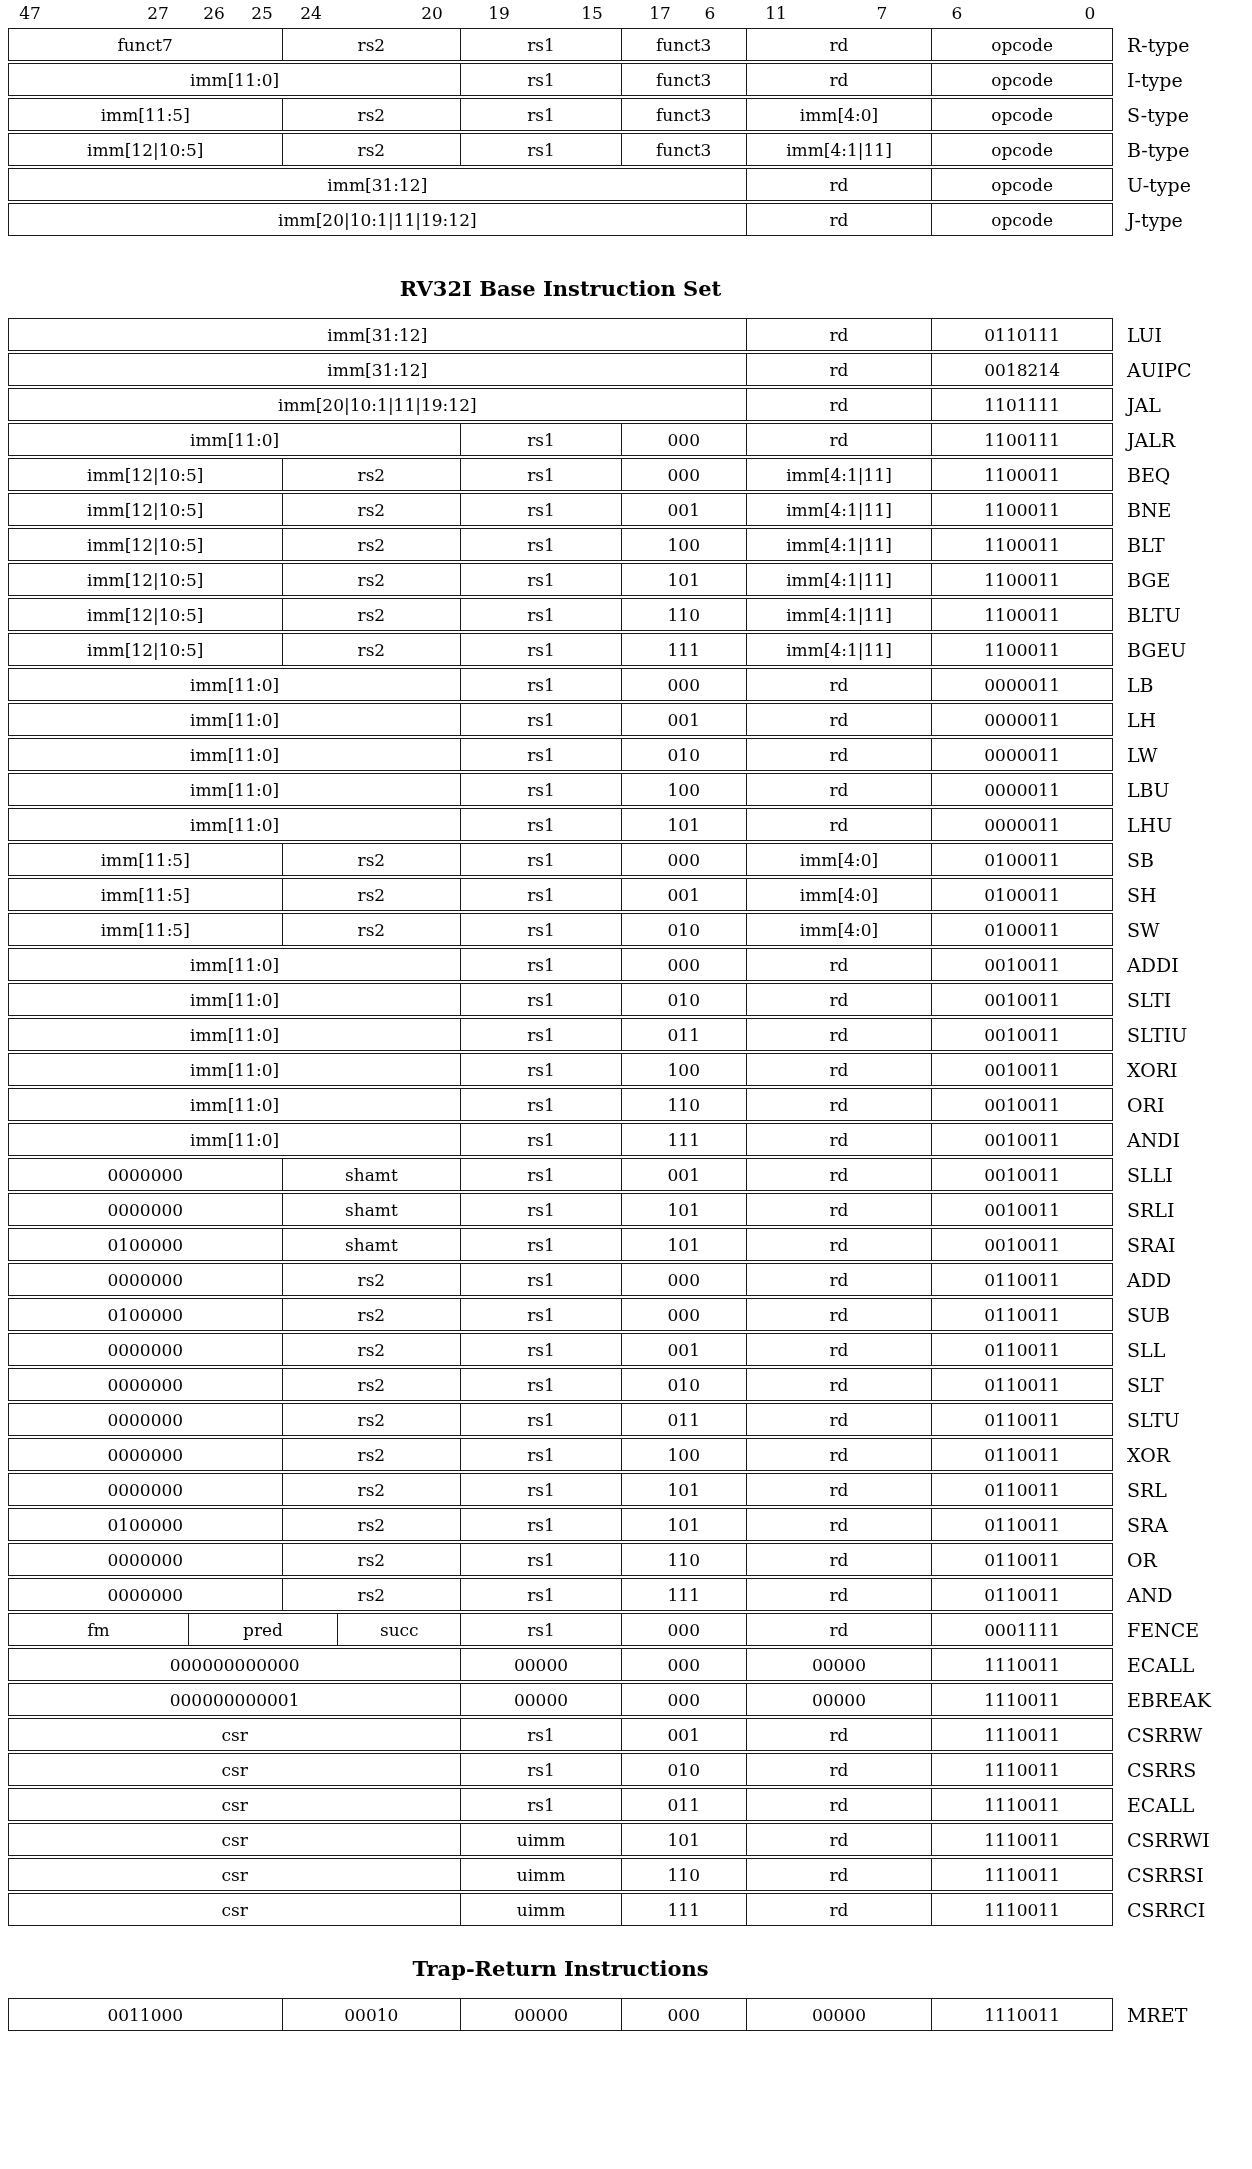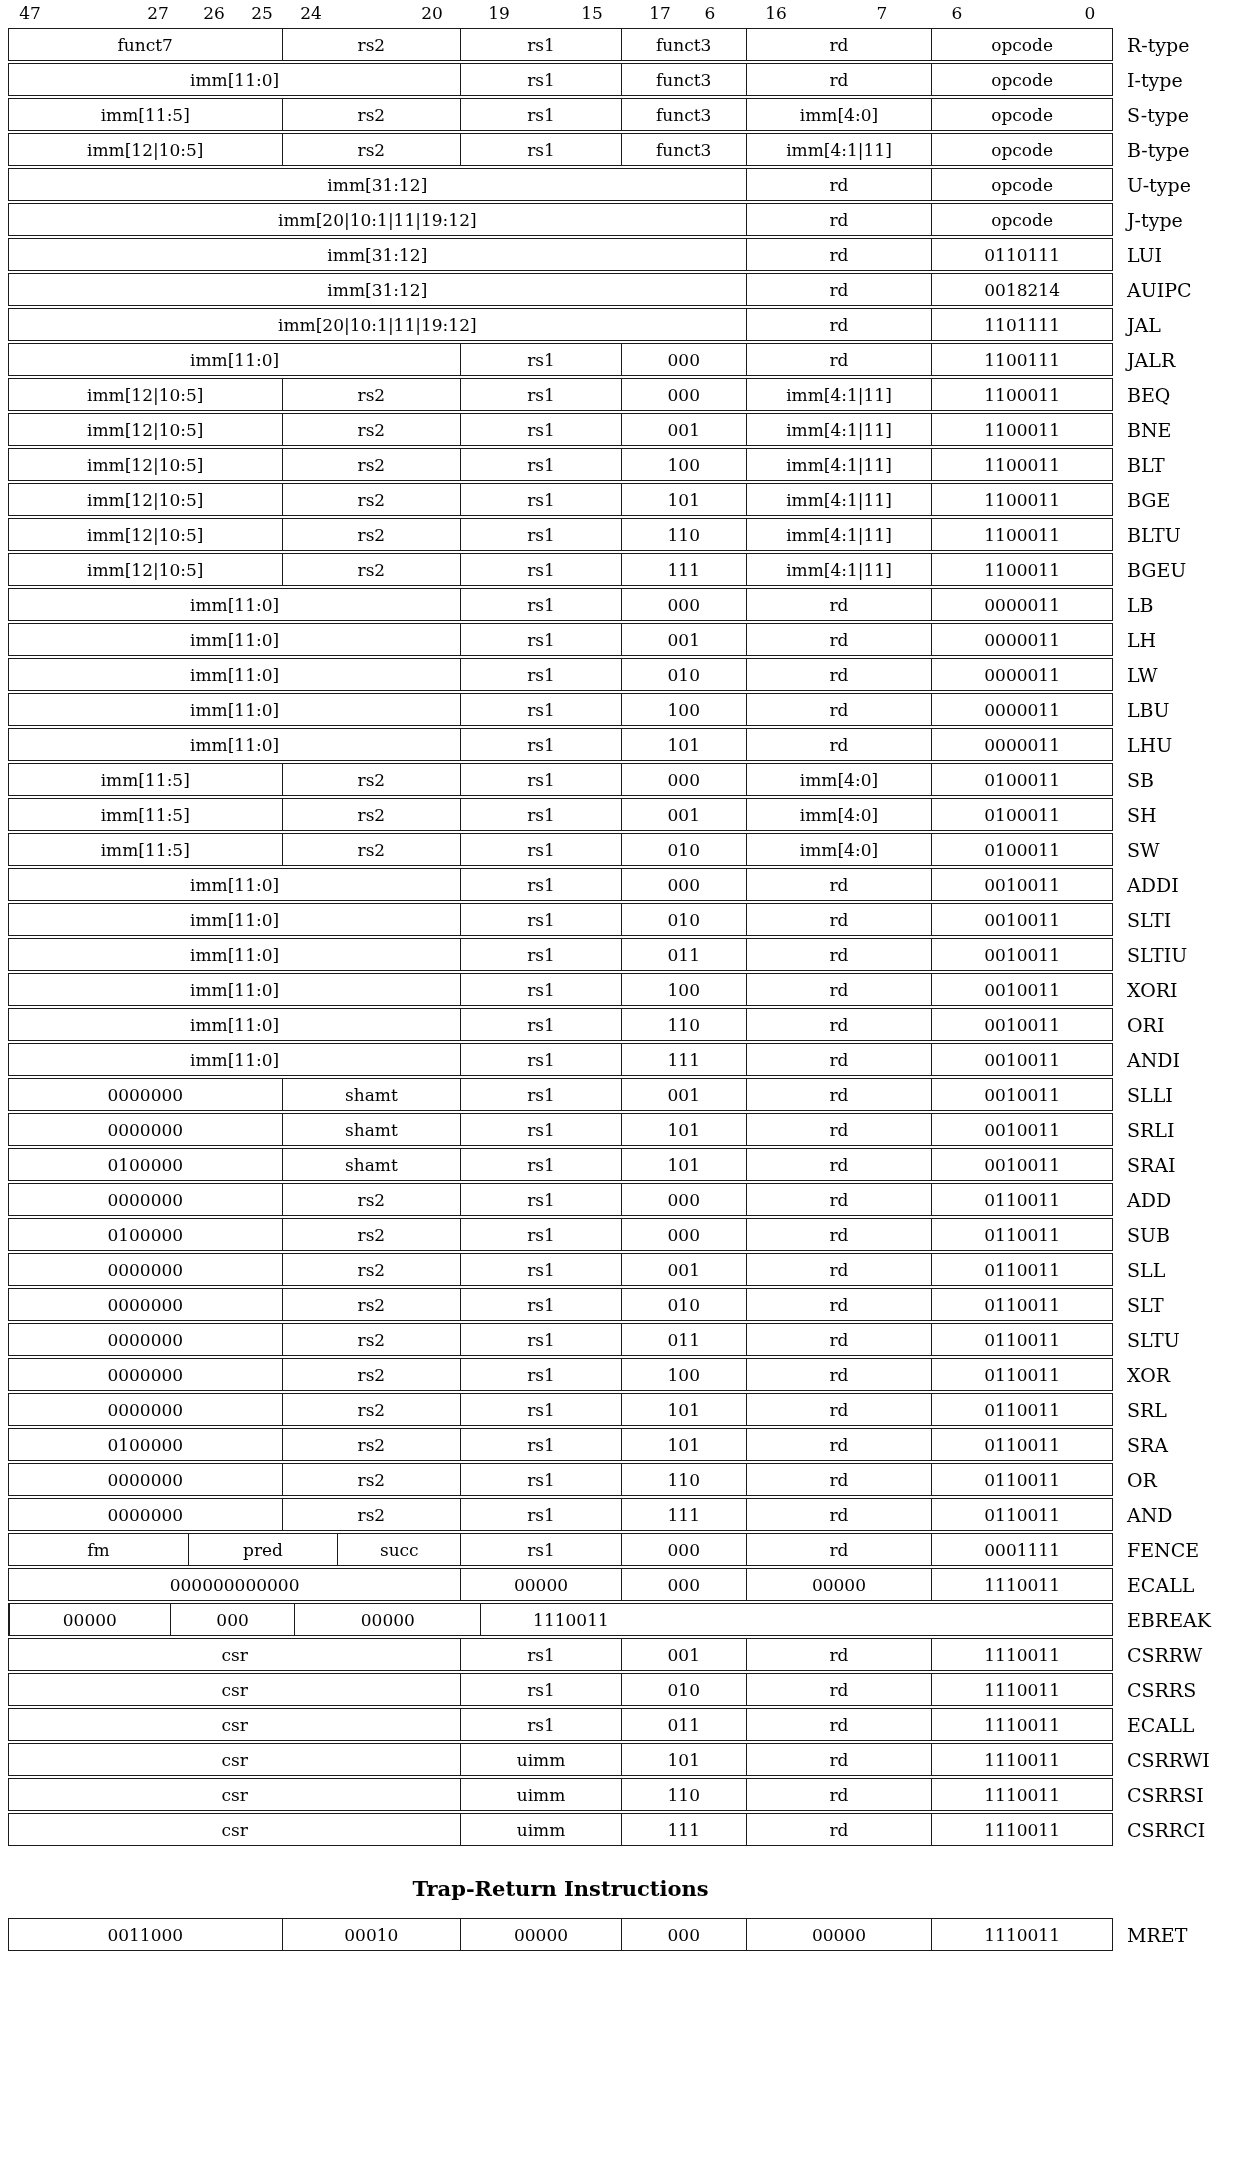--- a/index.html
+++ b/index.html
@@ -33,21 +33,21 @@
         <span style="left: 22px;">47</span>
         <span style="left: 150px;">27</span>
         <span style="left: 206px;">26</span>
         <span style="left: 254px;">25</span>
         <span style="left: 303px;">24</span>
         <span style="left: 424px;">20</span>
         <span style="left: 491px;">19</span>
         <span style="left: 584px;">15</span>
         <span style="left: 652px;">17</span>
         <span style="left: 702px;">6</span>
-        <span style="left: 768px;">16</span>
+        <span style="left: 768px;">11</span>
         <span style="left: 874px;">7</span>
         <span style="left: 949px;">6</span>
         <span style="left: 1082px;">0</span>
       </div>
 
     <div id="fmt-table" class="fmt-table">
         <div class="irow">
           <div class="rowbox">
             <div class="cell first" style="width: 24.7059%;">funct7</div>
             <div class="cell" style="width: 16.1991%;">rs2</div>
@@ -101,20 +101,21 @@
         <div class="irow">
           <div class="rowbox">
             <div class="cell first" style="width: 66.7873%;">imm[20|10:1|11|19:12]</div>
             <div class="cell" style="width: 16.8326%;">rd</div>
             <div class="cell" style="width: 16.3801%;">opcode</div>
           </div>
           <div class="mnemonic">J-type</div>
         </div>
       </div>
 
+    <h2 class="title t-rv32i"><span>RV32I Base Instruction Set</span><span class="it"></span><span></span></h2>
     <div id="rv32i-table">
         <div class="irow">
           <div class="rowbox">
             <div class="cell first" style="width: 66.7873%;">imm[31:12]</div>
             <div class="cell" style="width: 16.8326%;">rd</div>
             <div class="cell" style="width: 16.3801%;">0110111</div>
           </div>
           <div class="mnemonic">LUI</div>
         </div>
         <div class="irow">
@@ -512,20 +513,21 @@
             <div class="cell first" style="width: 40.905%;">000000000000</div>
             <div class="cell" style="width: 14.5701%;">00000</div>
             <div class="cell" style="width: 11.3122%;">000</div>
             <div class="cell" style="width: 16.8326%;">00000</div>
             <div class="cell" style="width: 16.3801%;">1110011</div>
           </div>
           <div class="mnemonic">ECALL</div>
         </div>
         <div class="irow">
           <div class="rowbox">
+            <div class="cell first" style="width: 40.905%;">000000000001</div>
             <div class="cell" style="width: 14.5701%;">00000</div>
             <div class="cell" style="width: 11.3122%;">000</div>
             <div class="cell" style="width: 16.8326%;">00000</div>
             <div class="cell" style="width: 16.3801%;">1110011</div>
           </div>
           <div class="mnemonic">EBREAK</div>
         </div>
       </div>
 
     <div id="zicsr-table">

